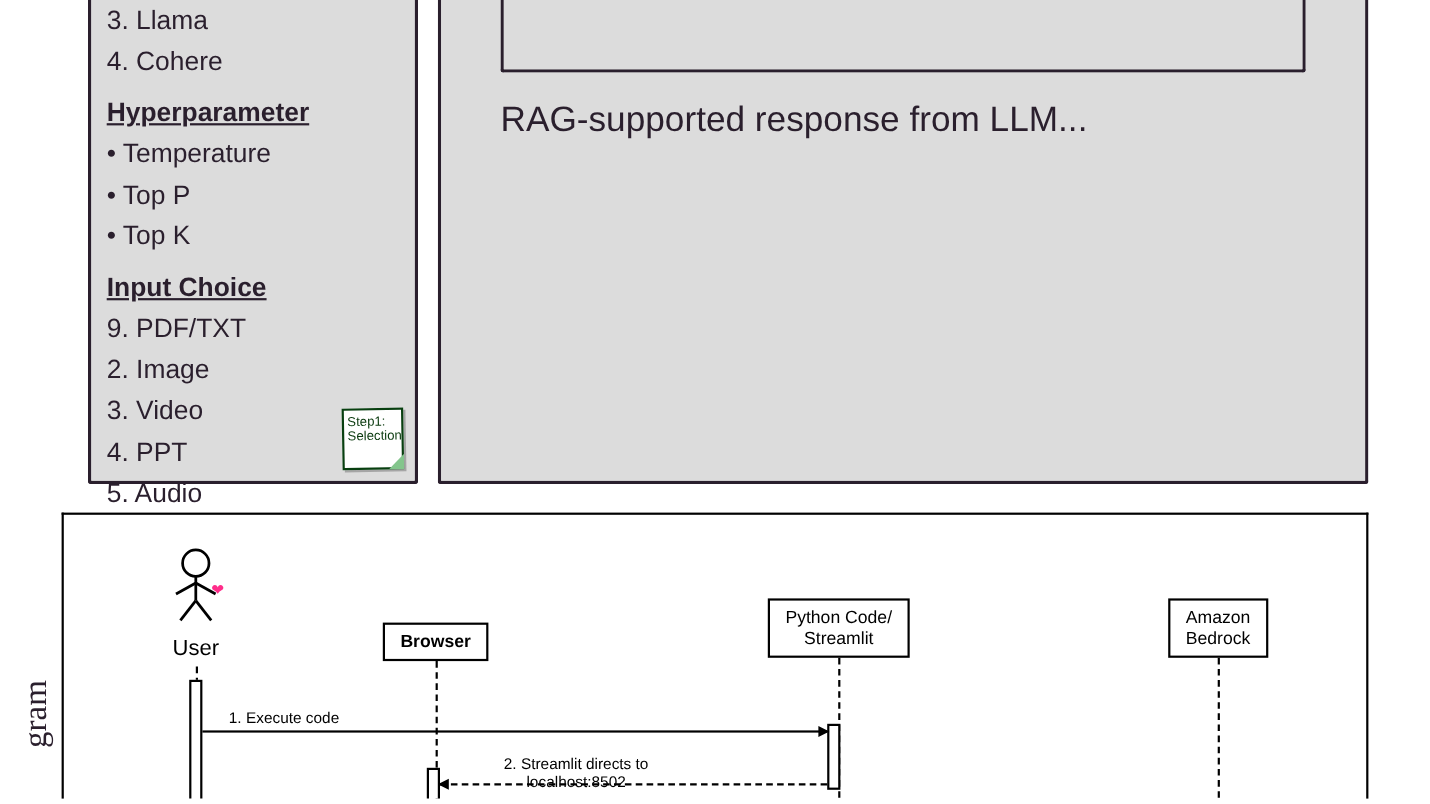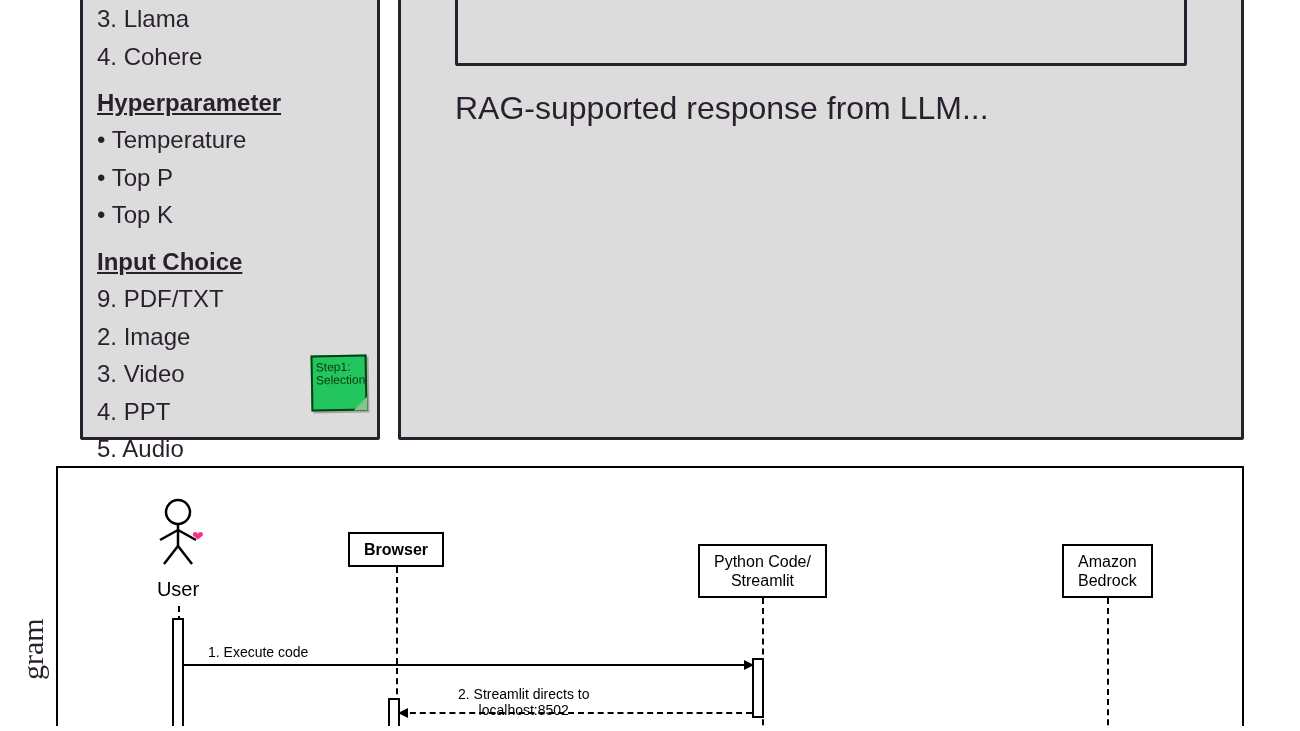--- a/index.html
+++ b/index.html
@@ -36,24 +36,24 @@
     text-decoration: underline;
     margin-top: 14px;
     margin-bottom: 4px;
     font-weight: 600;
   }
   .bullet-list div::before { content: '• '; }
   .bullet-list div { padding-left: 6px; }
   .sticky {
     position: absolute;
     right: 10px;
-    bottom: 26px;
+    bottom: 10px;
     width: 56px;
     height: 56px;
-    background: #22c55e;
+    background: #ffffff;
     border: 2px solid #083f10;
     color: #0a3a0e;
     font-size: 12px;
     line-height: 1.1;
     padding: 4px 3px;
     transform: rotate(-1deg);
     box-shadow: 2px 2px 0 rgba(0,0,0,.25);
   }
   .sticky::after {
     content: '';
@@ -215,21 +215,21 @@
           <line x1="30" y1="48" x2="16" y2="66" stroke="#000" stroke-width="2.5"></line>
           <line x1="30" y1="48" x2="44" y2="66" stroke="#000" stroke-width="2.5"></line>
         </svg>
         <span class="heart" style="left:44px; top:30px;">❤</span>
       </div>
       <div style="font-size:20px;">User</div>
       <div class="lifeline" style="top:108px;"></div>
     </div>
     <div class="activation" style="left:114px; top:150px; height:160px;"></div>
 
-    <div class="actor" style="left:290px; top:64px;">
+    <div class="actor" style="left:290px; top:98px;">
       <div class="label-box bold">Browser</div>
       <div class="lifeline"></div>
     </div>
     <div class="activation" style="left:330px; top:230px; height:80px;"></div>
 
     <div class="actor" style="left:640px; top:76px;">
       <div class="label-box" style="white-space:pre;">Python Code/
 Streamlit</div>
       <div class="lifeline"></div>
     </div>

